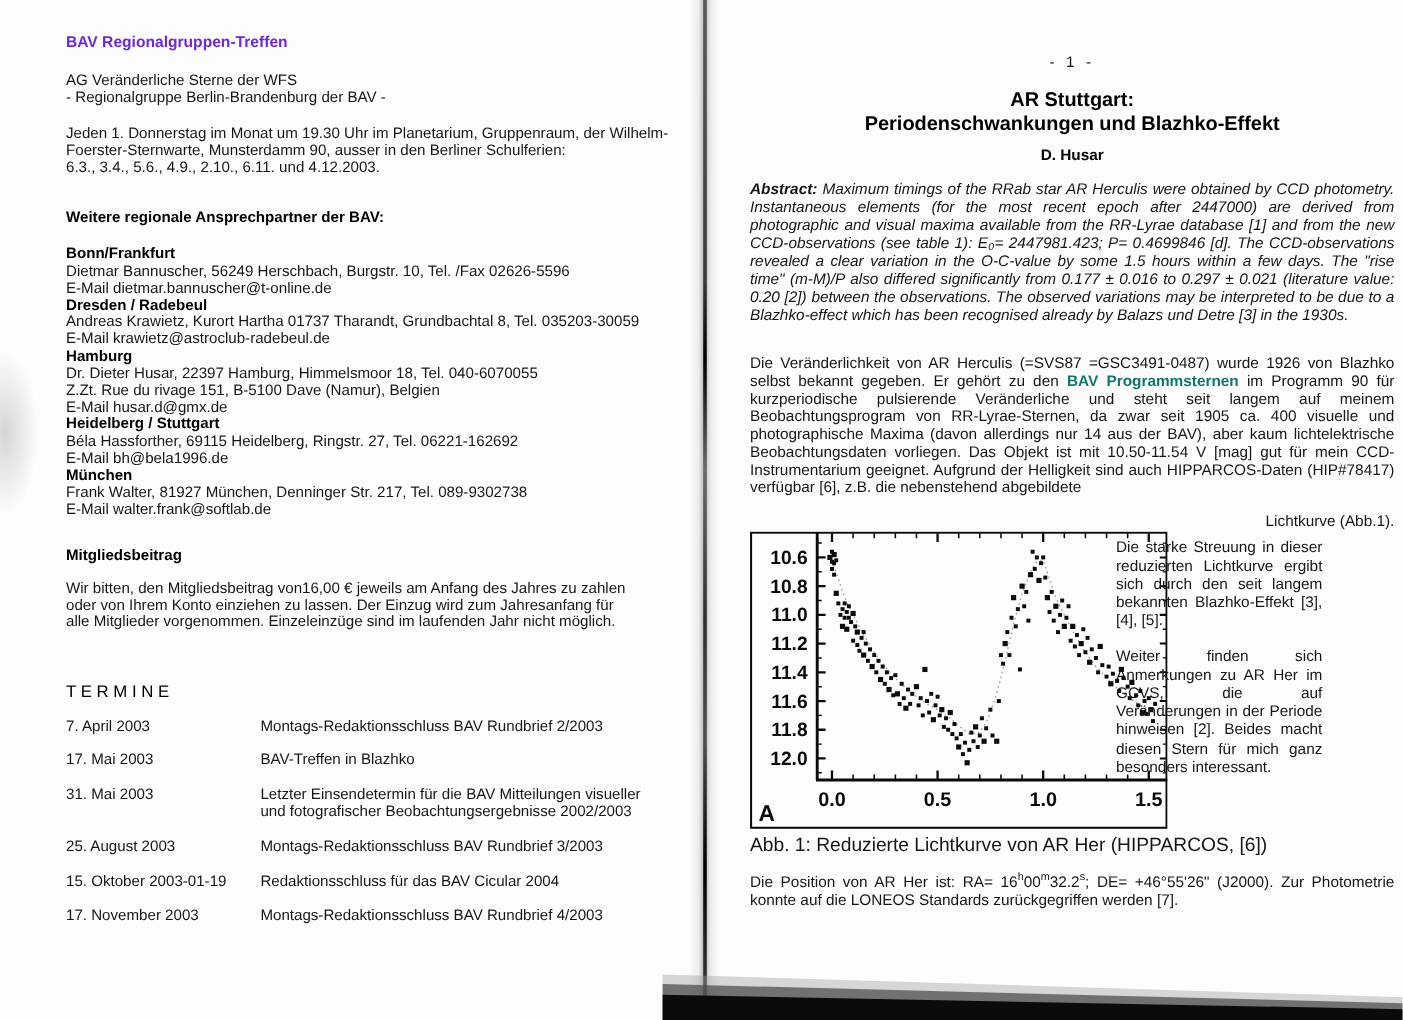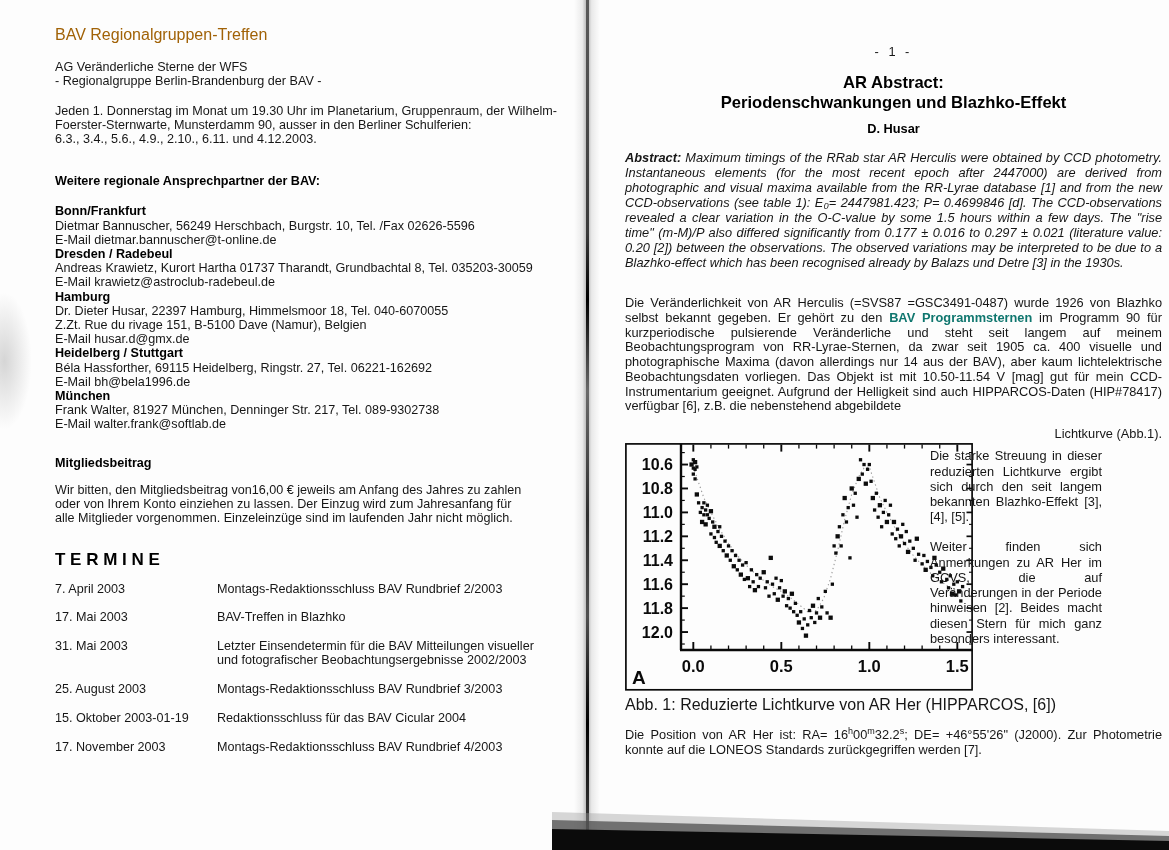--- a/index.html
+++ b/index.html
@@ -1,28 +1,28 @@
 <!DOCTYPE html>
 <html><head>
 <meta charset="utf-8">
 <style>
   html,body{margin:0;padding:0;}
   .scan{position:relative;width:1169px;height:850px;overflow:hidden;background:#fdfdfd;
         font-family:"Liberation Sans", sans-serif;color:#161616;}
   
   .page-left{position:absolute;left:55px;top:28px;width:505px;font-size:12.6px;line-height:14.2px;}
-  .lp-title{font-weight:normal;font-size:16px;color:#a16207;}
+  .lp-title{font-weight:bold;font-size:13px;color:#6d28d9;}
   .lp-sub{margin-top:18px;}
   .lp-meeting{margin-top:15px;}
   .lp-h2{margin-top:28px;font-weight:bold;color:#000;}
   .contacts{margin-top:16px;}
   .c-city{font-weight:bold;color:#000;}
   .fees-h{margin-top:24px;font-weight:bold;color:#000;}
   .fees{margin-top:13px;}
-  .termine-h{margin-top:28px;font-weight:bold;color:#000;font-size:17px;}
+  .termine-h{margin-top:44px;font-weight:normal;color:#000;font-size:14px;}
   .ttable{margin-top:14px;}
   .trow{display:flex;margin-bottom:14.6px;}
   .tdate{width:162px;flex:none;}
   .tevent{width:320px;}
   
   .fold{position:absolute;left:574px;top:0;width:26px;height:832px;
         background:linear-gradient(90deg,rgba(0,0,0,0) 0%,rgba(0,0,0,0.07) 32%,rgba(0,0,0,0.30) 50%,rgba(0,0,0,0.08) 68%,rgba(0,0,0,0) 100%);}
   .fold-core{position:absolute;left:12px;top:0;width:2.6px;height:100%;
         background:linear-gradient(180deg,#5a5a5a 0%,#3a3a3a 28%,#000 36%,#6a6a6a 47%,#2e2e2e 62%,#505050 74%,#000 87%,#3c3c3c 100%);}
   .smudge{position:absolute;left:-14px;top:292px;width:46px;height:138px;
@@ -130,21 +130,21 @@
         <div class="tdate">17. November 2003</div>
         <div class="tevent">Montags-Redaktionsschluss BAV Rundbrief  4/2003</div>
       </div>
     </div>
   </div>
 
   <div class="page-right">
     <div class="pagenum">- 1 -</div>
 
     <div class="rp-title">
-      <div>AR Abstract:</div>
+      <div>AR Stuttgart:</div>
       <div>Periodenschwankungen und Blazhko-Effekt</div>
     </div>
 
     <div class="author">D. Husar</div>
 
     <p class="abstract"><span class="alabel">Abstract:</span><span> Maximum timings of the RRab star AR Herculis were obtained by CCD photometry. Instantaneous elements (for the most recent epoch after 2447000) are derived from photographic and visual maxima available from the RR-Lyrae database [1] and from the new CCD-observations (see table 1): E₀= 2447981.423; P= 0.4699846 [d]. The CCD-observations revealed a clear variation in the O-C-value by some 1.5 hours within a few days. The "rise time" (m-M)/P also differed significantly from 0.177 ± 0.016 to 0.297 ± 0.021 (literature value: 0.20 [2]) between the observations. The observed variations may be interpreted to be due to a Blazhko-effect which has been recognised already by Balazs und Detre [3] in the 1930s.</span></p>
 
     <p class="bodytext"><span>Die Veränderlichkeit von AR Herculis (=SVS87 =GSC3491-0487) wurde 1926 von Blazhko selbst bekannt gegeben. Er gehört zu den </span><b>BAV Programmsternen</b><span> im Programm 90 für kurzperiodische pulsierende Veränderliche und steht seit langem auf meinem Beobachtungsprogram von RR-Lyrae-Sternen, da zwar seit 1905 ca. 400 visuelle und photographische Maxima (davon allerdings nur 14 aus der BAV), aber kaum lichtelektrische Beobachtungsdaten vorliegen. Das Objekt ist mit 10.50-11.54 V [mag] gut für mein CCD-Instrumentarium geeignet. Aufgrund der Helligkeit sind auch HIPPARCOS-Daten (HIP#78417) verfügbar [6], z.B. die nebenstehend abgebildete</span></p>
     <div class="bodytail">Lichtkurve (Abb.1).</div>
 

